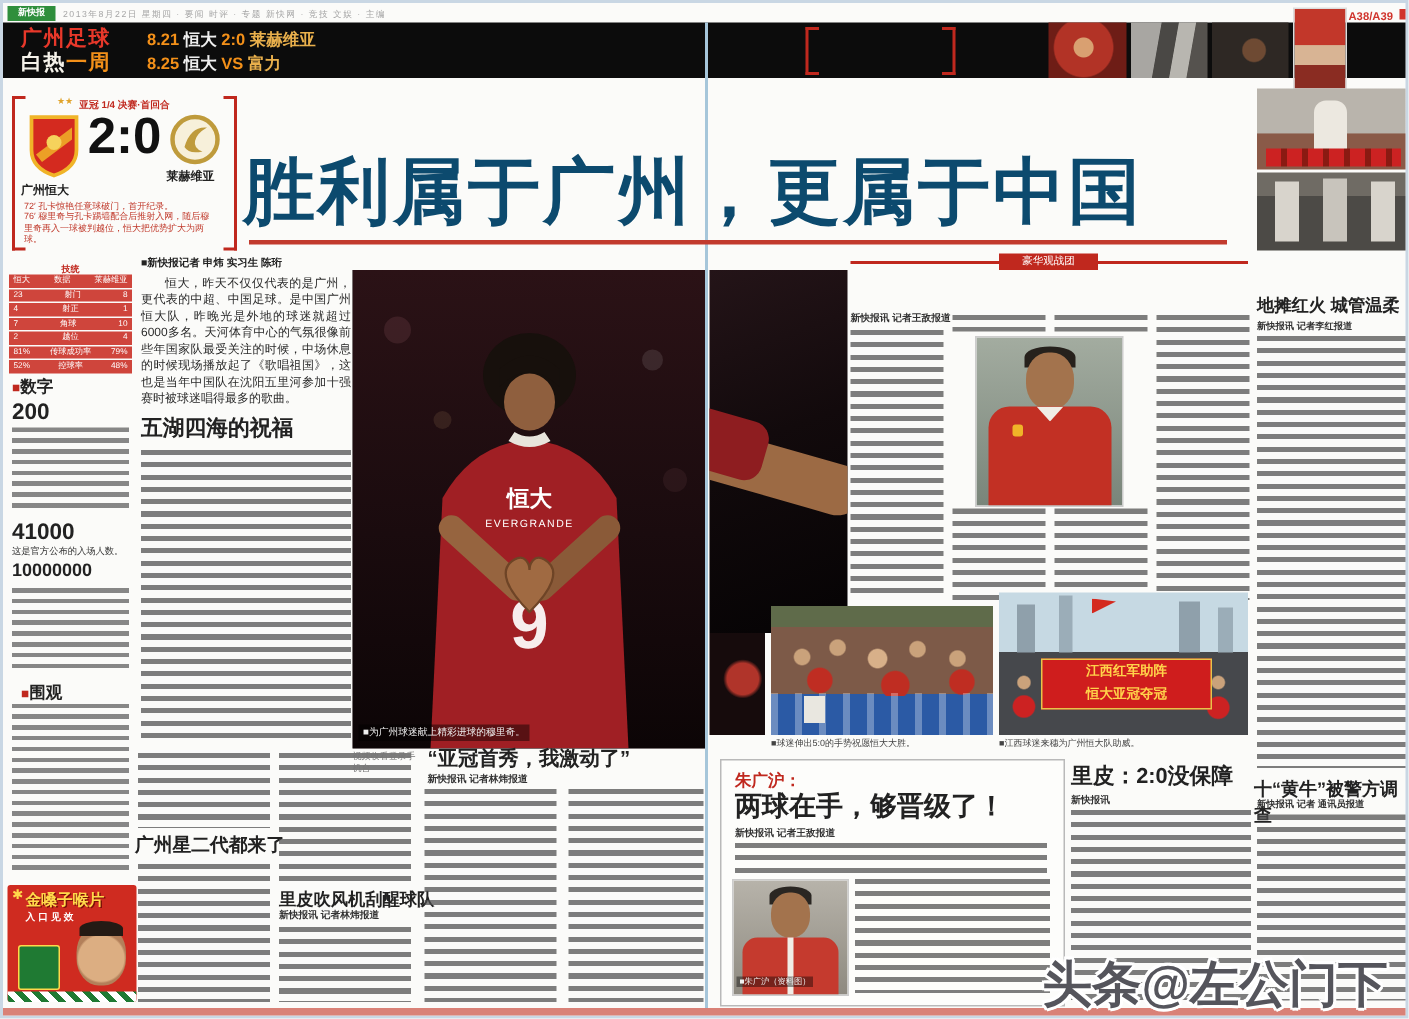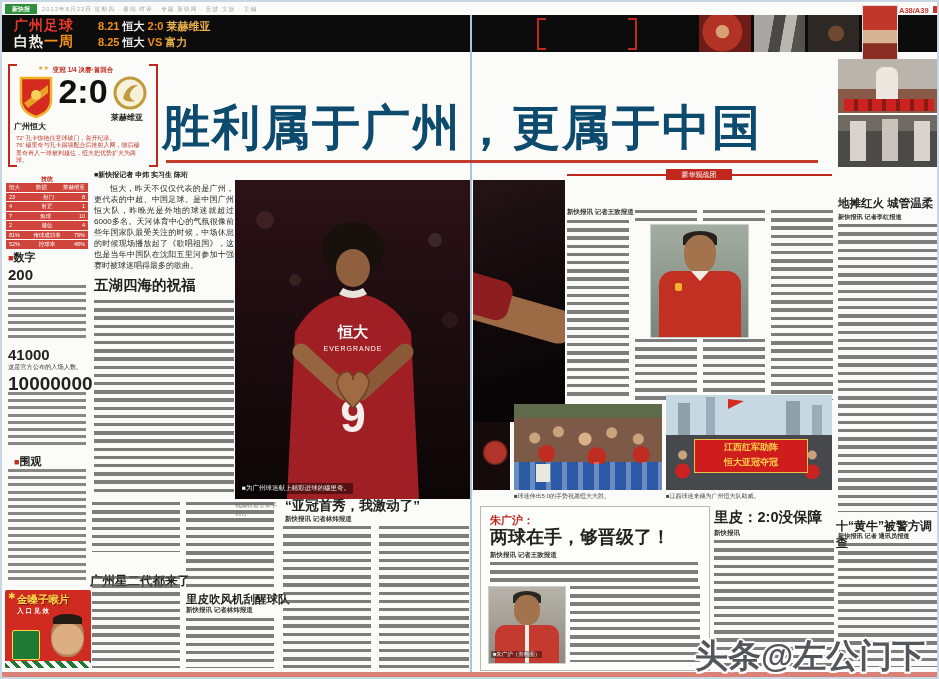--- a/index.html
+++ b/index.html
@@ -125,21 +125,21 @@
         <span class="sc2">48%</span>
       </div>
     </div>
   <div class="abs" style="left:6px;top:248px;font-size:11px;font-weight:900;">
     <span style="color:#c0281e;font-size:9px;">■</span><span>数字</span>
   </div>
   <div class="abs xb" style="left:6px;top:264px;font-size:15px;">200</div>
   <div class="fxs" style="left:6px;top:283px;width:78px;height:56px;"></div>
   <div class="abs xb" style="left:6px;top:344px;font-size:15px;">41000</div>
   <div class="abs" style="left:6px;top:361px;width:80px;font-size:6.2px;color:#333;">这是官方公布的入场人数。</div>
-  <div class="abs xb" style="left:6px;top:371px;font-size:19px;">10000000</div>
+  <div class="abs xb" style="left:6px;top:371px;font-size:12px;">10000000</div>
   <div class="fxs" style="left:6px;top:390px;width:78px;height:56px;"></div>
   <div class="abs" style="left:12px;top:452px;font-size:11px;font-weight:900;">
     <span style="color:#c0281e;font-size:9px;">■</span><span>围观</span>
   </div>
   <div class="fxs" style="left:6px;top:467px;width:78px;height:114px;"></div>
 
   <div class="abs" style="left:3px;top:588px;width:86px;height:78px;background:#cf2b20;border-radius:2px;overflow:hidden;">
     <div class="abs" style="left:3px;top:1px;color:#ffd94a;font-size:9px;">✱</div>
     <div class="abs xb" style="left:12px;top:3px;font-size:10.5px;color:#ffd94a;text-shadow:1px 1px 0 #7a1008;">金嗓子喉片</div>
     <div class="abs b" style="left:12px;top:17px;font-size:6.5px;color:#fff;letter-spacing:2px;">入口见效</div>
@@ -177,21 +177,21 @@
       <text x="118" y="171" font-size="7" letter-spacing="1" fill="#fff" text-anchor="middle" font-family="Liberation Sans, sans-serif">EVERGRANDE</text>
       <text x="118" y="252" font-size="46" font-weight="bold" fill="#ffffff" opacity=".92" text-anchor="middle" font-family="Liberation Sans, sans-serif">9</text>
       <line x1="66" y1="172" x2="110" y2="212" stroke="#96643f" stroke-width="17" stroke-linecap="round"></line>
       <line x1="170" y1="172" x2="126" y2="212" stroke="#8a5a38" stroke-width="17" stroke-linecap="round"></line>
       <path d="M118 228 C104 214 96 200 108 193 C115 189 118 196 118 200 C118 196 121 189 128 193 C140 200 132 214 118 228 Z" fill="#a06a42" stroke="#6e4426" stroke-width="1.5"></path>
     </svg>
     <div class="abs" style="left:4px;top:303px;padding:1px 3px;background:rgba(0,0,0,.45);color:#eee;font-size:6.5px;">■为广州球迷献上精彩进球的穆里奇。</div>
   </div>
 
   <div class="fx" style="left:90px;top:500px;width:88px;height:50px;"></div>
-  <div class="abs xb" style="left:88px;top:553px;font-size:12.5px;margin-top:18px;">广州星二代都来了</div>
+  <div class="abs xb" style="left:88px;top:553px;font-size:12.5px;">广州星二代都来了</div>
   <div class="fx" style="left:90px;top:574px;width:88px;height:92px;"></div>
 
   <div class="fx" style="left:184px;top:500px;width:88px;height:86px;"></div>
   <div class="abs xb" style="left:184px;top:590px;font-size:11.5px;">里皮吹风机刮醒球队</div>
   <div class="abs bline" style="left:184px;top:604px;">新快报讯 记者林炜报道</div>
   <div class="fx" style="left:184px;top:616px;width:88px;height:50px;"></div>
 
   <div class="abs" style="left:233px;top:500px;width:46px;font-size:6px;line-height:7.5px;color:#777;">视频收看登录手机台</div>
   <div class="abs xb" style="left:283px;top:495px;font-size:13.5px;">“亚冠首秀，我激动了”</div>
   <div class="abs bline" style="left:283px;top:513px;">新快报讯 记者林炜报道</div>

